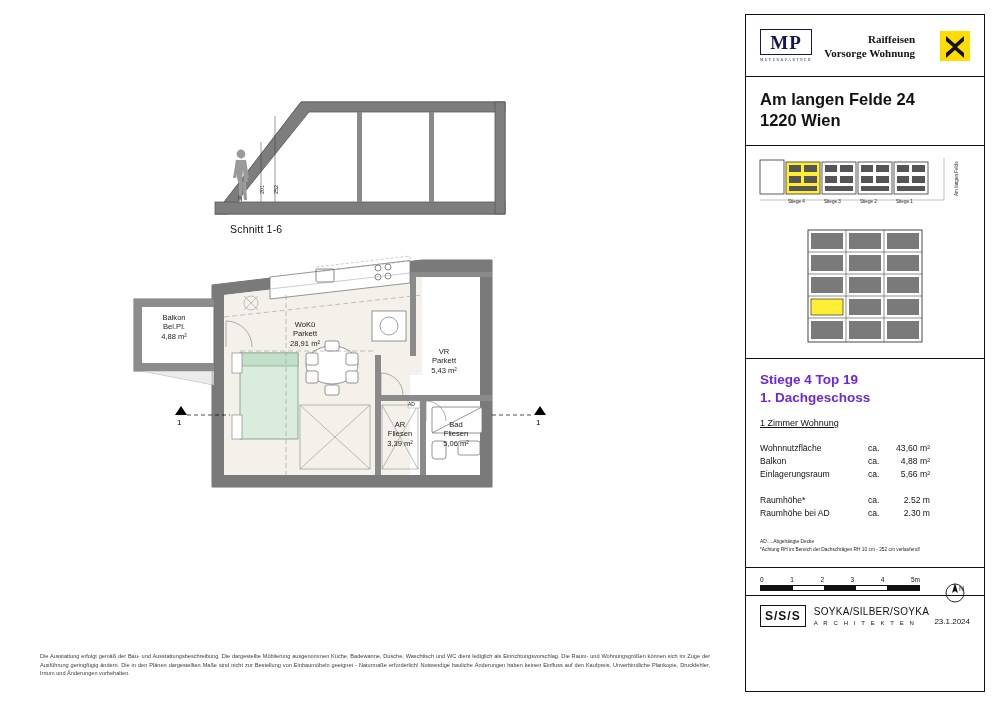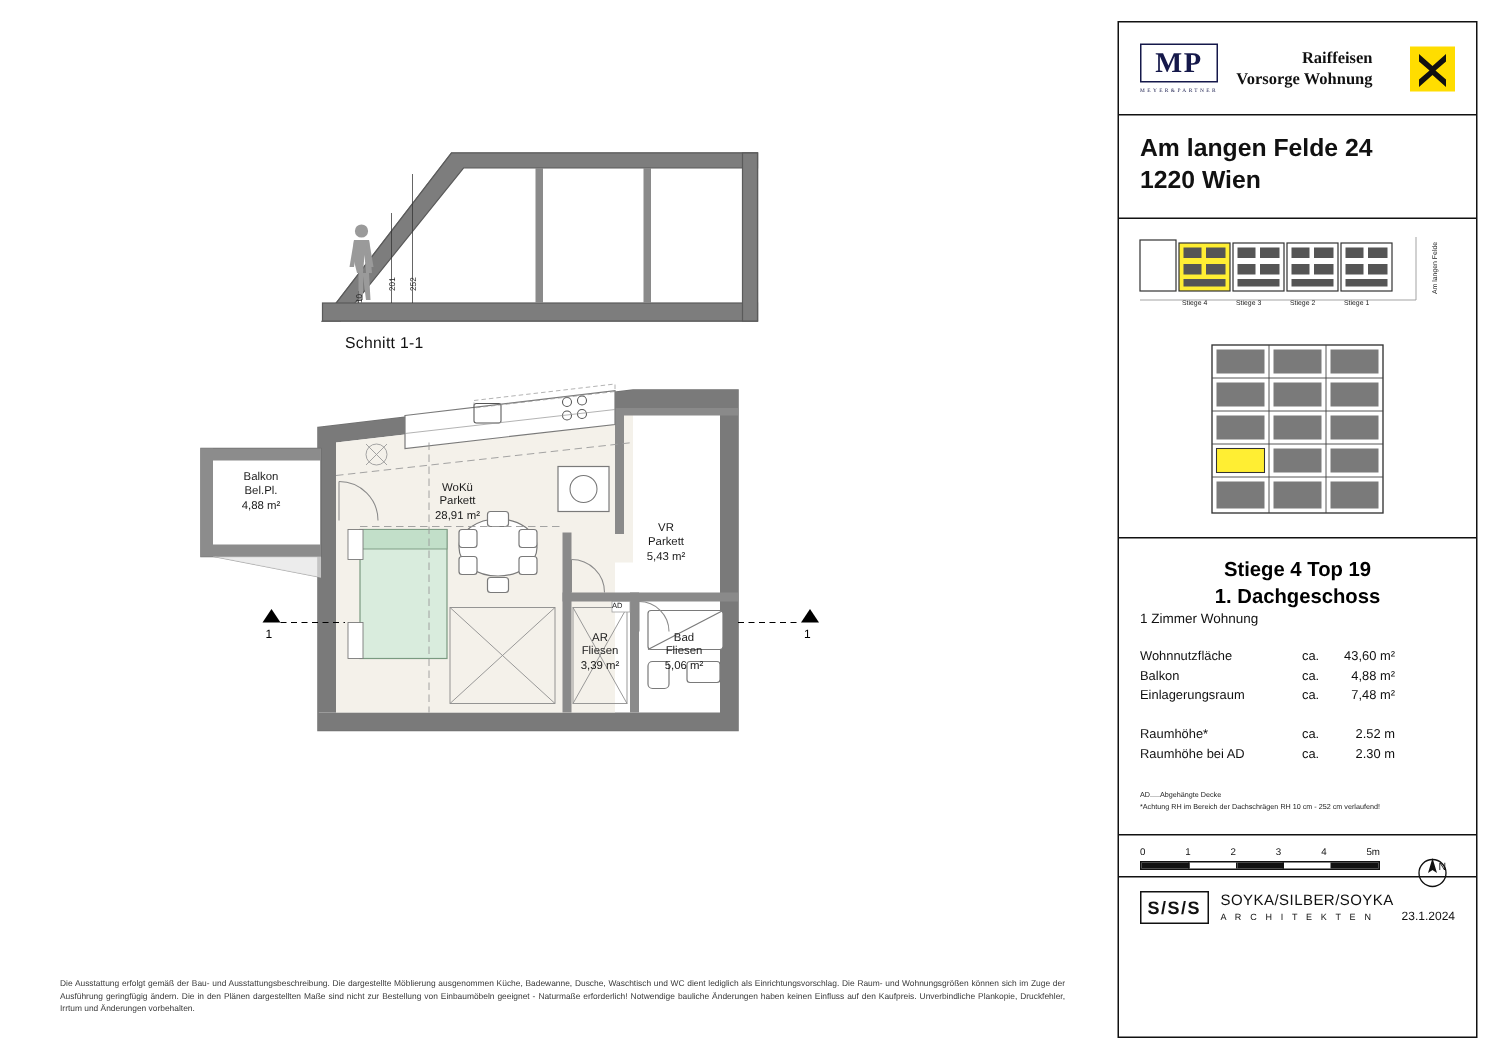--- a/index.html
+++ b/index.html
@@ -174,26 +174,27 @@
 
   
   .unit {
     padding: 12px 14px 14px;
     border-bottom: 1px solid #111;
   }
   .unit-title {
     font-size: 13.5px;
     font-weight: 700;
     line-height: 1.32;
-    color: #000000;
-    text-align: center;
+    color: #6d28d9;
   }
   .unit-type {
     font-size: 9px;
-    color: #111;
+    margin-top: 11px;
+    color: #111;
+    text-decoration: underline;
   }
   .areas {
     margin-top: 14px;
     font-size: 8.6px;
     color: #111;
   }
   .arow {
     display: flex;
     line-height: 1.55;
   }
@@ -306,21 +307,21 @@
           <circle cx="36" cy="58" r="4.4"></circle>
           <path d="M 31 64 L 41 64 L 43 86 L 39 86 L 38 74 L 37 86 L 33 86 L 30 74 Z"></path>
           <path d="M 31 64 L 28 82 L 31 82 L 33 68 Z"></path>
           <path d="M 41 64 L 44 82 L 41 82 L 39 68 Z"></path>
           <path d="M 34 86 L 34 104 L 37 104 L 37 88 L 39 104 L 42 104 L 41 86 Z"></path>
         </g>
       </svg>
       <span class="dim-v" style="left:68px; top:98px;">252</span>
       <span class="dim-v" style="left:54px; top:98px;">201</span>
       <span class="dim-v" style="left:32px; top:106px;">10</span>
-      <div class="sec-label">Schnitt 1-1</div>
+      <div class="sec-label">Schnitt 1-6</div>
     </div>
 
     <div class="plan-wrap">
       <svg viewBox="0 0 460 300" width="460" height="300">
 
         <g>
 
           <path d="M 92 30 L 302 5 L 372 5 L 372 232 L 92 232 Z" fill="#ffffff" stroke="#6f6f6f" stroke-width="1"></path>
 
           <path d="M 92 30 L 302 5 L 302 17 L 104 40 L 104 220 L 92 220 Z" fill="#7a7a7a"></path>
@@ -600,21 +601,21 @@
           <span class="v">43,60 m²</span>
         </div>
         <div class="arow">
           <span class="k">Balkon</span>
           <span class="p">ca.</span>
           <span class="v">4,88 m²</span>
         </div>
         <div class="arow">
           <span class="k">Einlagerungsraum</span>
           <span class="p">ca.</span>
-          <span class="v">7,48 m²</span>
+          <span class="v">5,66 m²</span>
         </div>
 
         <div class="gap"></div>
 
         <div class="arow">
           <span class="k">Raumhöhe*</span>
           <span class="p">ca.</span>
           <span class="v">2.52 m</span>
         </div>
         <div class="arow">

